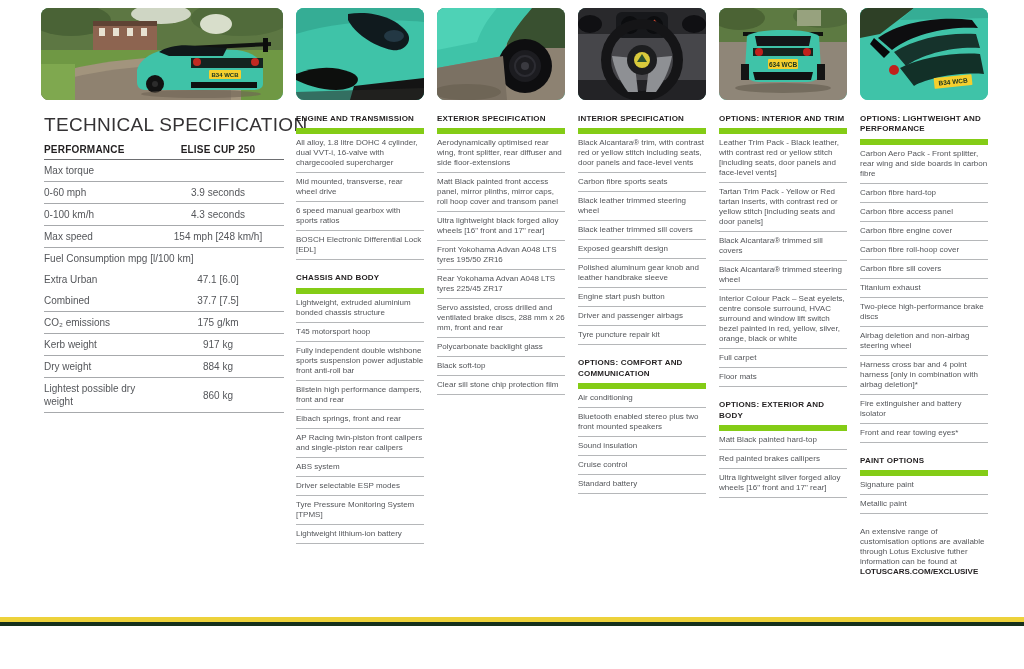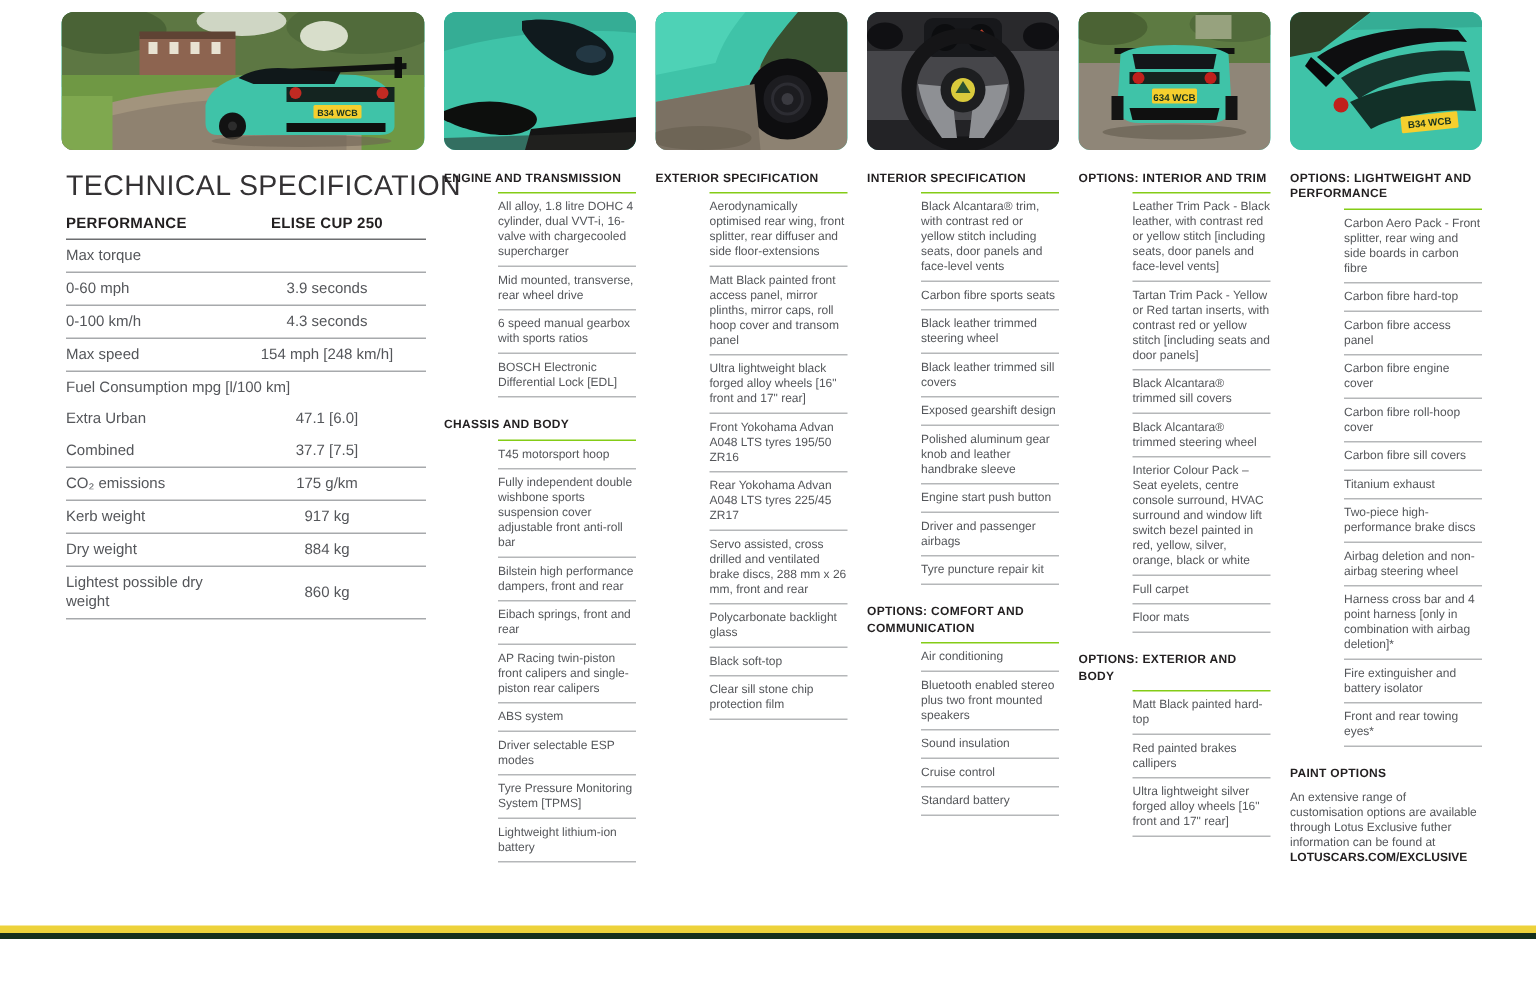--- a/index.html
+++ b/index.html
@@ -23,21 +23,21 @@
   .prow.rule{border-bottom:1px solid #a7a9ac;}
   .prow .plabel{width:45%;color:#54565a;line-height:1.3;}
   .prow .pvalue{width:55%;text-align:center;color:#54565a;line-height:1.3;white-space:pre-line;}
   .prow.span .plabel{width:100%;}
   
   .spec-col{position:absolute;top:114px;width:128px;font-size:8px;line-height:1.25;}
   .spec-col h3{
     margin:0;padding:0 0 4px 0;font-size:8px;font-weight:bold;color:#221f20;
     letter-spacing:.2px;line-height:1.3;text-transform:uppercase;
   }
-  .spec-col .items{border-top:1px solid #84cc16;margin-bottom:13px;margin-left:36px;}
+  .spec-col .items{border-top:6px solid #84cc16;margin-bottom:13px;}
   .spec-col .item{padding:4px 0;border-bottom:1px solid #b5b7b9;color:#54565a;}
   .note{margin:2px 0 0 0;color:#54565a;}
   .note strong{color:#221f20;display:inline;}
   
   .stripe-yellow{position:absolute;left:0;top:617px;width:1024px;height:5px;}
   .stripe-green{position:absolute;left:0;top:622px;width:1024px;height:4px;}
 </style>
 </head>
 <body>
 
@@ -218,22 +218,23 @@
       <div class="spec-col" style="left: 296px;">
         <h3>ENGINE AND TRANSMISSION</h3>
         <div class="items">
           <div class="item">All alloy, 1.8 litre DOHC 4 cylinder, dual VVT-i, 16-valve with chargecooled supercharger</div>
           <div class="item">Mid mounted, transverse, rear wheel drive</div>
           <div class="item">6 speed manual gearbox with sports ratios</div>
           <div class="item">BOSCH Electronic Differential Lock [EDL]</div>
         </div>
         <h3>CHASSIS AND BODY</h3>
         <div class="items">
+          <div class="item">Lightweight, extruded aluminium bonded chassis structure</div>
           <div class="item">T45 motorsport hoop</div>
-          <div class="item">Fully independent double wishbone sports suspension cover adjustable front anti-roll bar</div>
+          <div class="item">Fully independent double wishbone sports suspension power adjustable front anti-roll bar</div>
           <div class="item">Bilstein high performance dampers, front and rear</div>
           <div class="item">Eibach springs, front and rear</div>
           <div class="item">AP Racing twin-piston front calipers and single-piston rear calipers</div>
           <div class="item">ABS system</div>
           <div class="item">Driver selectable ESP modes</div>
           <div class="item">Tyre Pressure Monitoring System [TPMS]</div>
           <div class="item">Lightweight lithium-ion battery</div>
         </div>
       </div>
       <div class="spec-col" style="left: 437px;">
@@ -300,20 +301,24 @@
           <div class="item">Carbon fibre roll-hoop cover</div>
           <div class="item">Carbon fibre sill covers</div>
           <div class="item">Titanium exhaust</div>
           <div class="item">Two-piece high-performance brake discs</div>
           <div class="item">Airbag deletion and non-airbag steering wheel</div>
           <div class="item">Harness cross bar and 4 point harness [only in combination with airbag deletion]*</div>
           <div class="item">Fire extinguisher and battery isolator</div>
           <div class="item">Front and rear towing eyes*</div>
         </div>
         <h3>PAINT OPTIONS</h3>
+        <div class="items">
+          <div class="item">Signature paint</div>
+          <div class="item">Metallic paint</div>
+        </div>
         <p class="note"><span>An extensive range of customisation options are available through Lotus Exclusive futher information can be found at </span><strong>LOTUSCARS.COM/EXCLUSIVE</strong></p>
       </div>
     </div>
 
   <div class="stripe-yellow" style="background: rgb(237, 210, 59);"></div>
   <div class="stripe-green" style="background: rgb(22, 48, 28);"></div>
 
 </div>
 
 </body></html>

